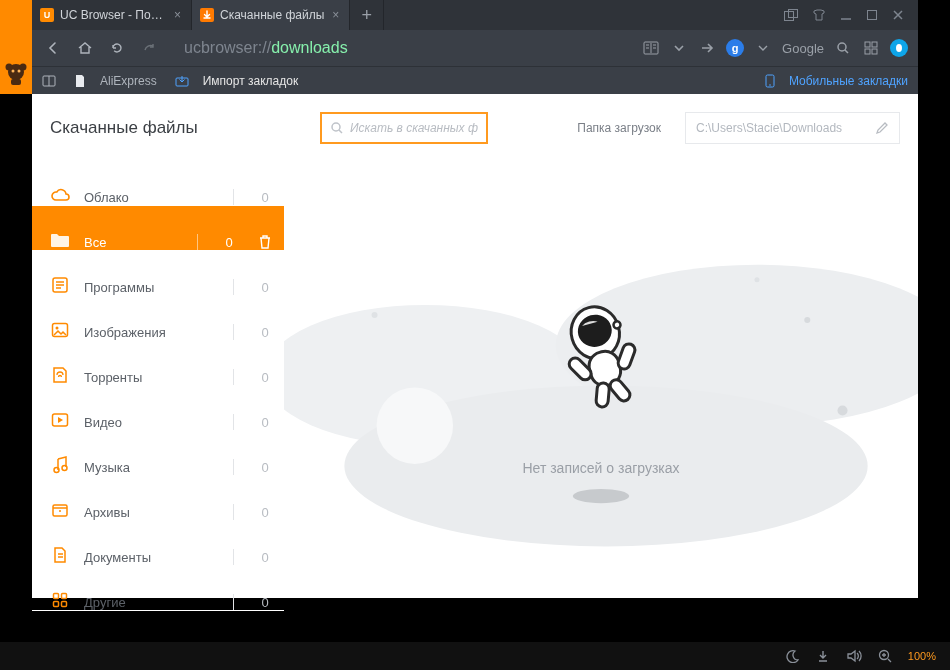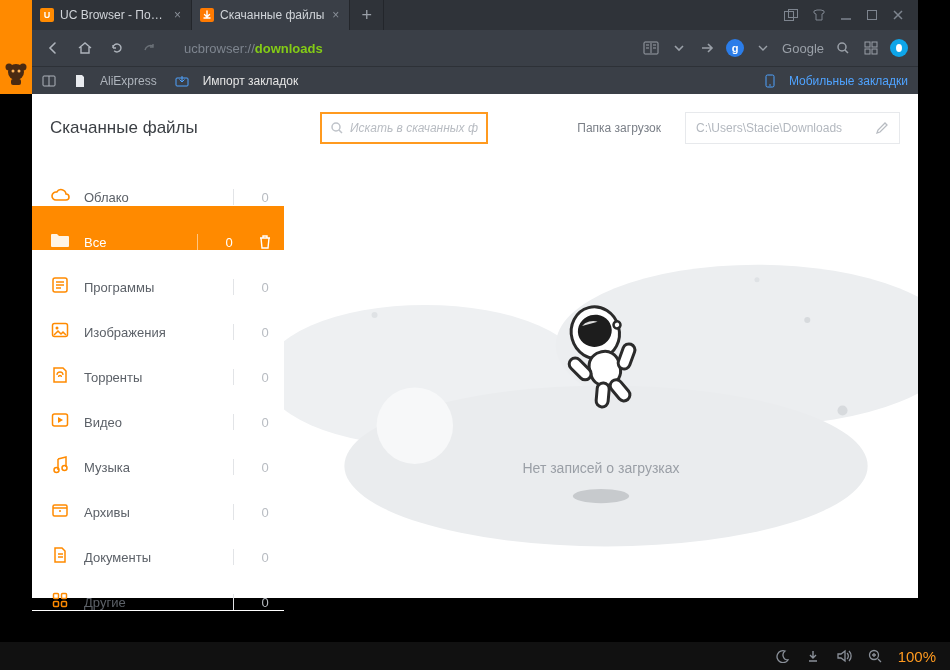--- a/index.html
+++ b/index.html
@@ -19,23 +19,23 @@
 .tab-label { flex: 1; white-space: nowrap; overflow: hidden; text-overflow: ellipsis; }
 .tab-close { color: #8a9099; font-size: 12px; cursor: pointer; padding: 0 2px; }
 .new-tab { width: 34px; display: flex; align-items: center; justify-content: center; color: #9aa0a8; font-size: 18px; cursor: pointer; border-right: 1px solid #23262b; }
 .tab-bar-spacer { flex: 1; }
 .win-icons { display: flex; align-items: center; gap: 14px; padding: 0 14px; color: #7e858f; }
 .win-icons span { cursor: pointer; display: inline-flex; }
 
 
 .addr-bar { height: 36px; background: #3a3f47; display: flex; align-items: center; padding: 0 10px; gap: 10px; color: #aeb4bc; }
 .addr-bar .nav-btn { width: 22px; height: 22px; display: inline-flex; align-items: center; justify-content: center; cursor: pointer; }
-.url-box { flex: 1; display: flex; align-items: flex-start; font-size: 13px; padding-left: 14px; }
+.url-box { flex: 1; display: flex; align-items: flex-start; font-size: 16px; padding-left: 14px; }
 .url-dim { color: #7e858f; }
-.url-strong { color: #84cc16; font-weight: 700; }
+.url-strong { color: #86efac; font-weight: 400; }
 .addr-right { display: flex; align-items: center; gap: 10px; }
 .g-badge { width: 18px; height: 18px; border-radius: 50%; background: #2b7de9; color: #fff; font-size: 11px; font-weight: 700; display: inline-flex; align-items: center; justify-content: center; }
 .search-engine { color: #9aa0a8; font-size: 13px; }
 .addr-icon { width: 18px; height: 18px; display: inline-flex; align-items: center; justify-content: center; cursor: pointer; color: #9aa0a8; }
 .egg { width: 18px; height: 18px; border-radius: 50%; background: #0ea5e9; display: inline-flex; align-items: center; justify-content: center; }
 
 
 .bm-bar { height: 28px; background: #3a3f47; display: flex; align-items: center; padding: 0 10px; gap: 18px; color: #aeb4bc; font-size: 12px; border-top: 1px solid #2d3137; }
 .bm-item { display: flex; align-items: center; gap: 14px; cursor: pointer; }
 .bm-spacer { flex: 1; }
@@ -66,21 +66,21 @@
 .sb-row.active .sb-ico { color: #fff; }
 .sb-row.active .sb-sep { background: rgba(255,255,255,0.5); }
 .sb-row.active .sb-count { color: #fff; }
 
 .main-pane { flex: 1; position: relative; display: flex; flex-direction: column; align-items: center; justify-content: center; padding-bottom: 40px; overflow: hidden; }
 .empty-bg { position: absolute; inset: 0; }
 .empty-msg { margin-top: 200px; font-size: 14px; color: #9a9fa6; z-index: 2; text-align: center; }
 .astro-wrap { position: absolute; left: 50%; top: 130px; transform: translateX(-50%); z-index: 2; }
 
 
-.status-bar { position: absolute; left: 0; right: 0; bottom: 0; height: 28px; background: #111; display: flex; align-items: center; justify-content: flex-end; padding: 0 14px; gap: 16px; color: #8a9099; font-size: 15px; }
+.status-bar { position: absolute; left: 0; right: 0; bottom: 0; height: 28px; background: #111; display: flex; align-items: center; justify-content: flex-end; padding: 0 14px; gap: 16px; color: #8a9099; font-size: 11px; }
 .status-bar span { display: inline-flex; align-items: center; cursor: pointer; }
 </style>
 </head>
 <body>
 
 <div class="logo-strip">
   <svg width="24" height="24" viewBox="0 0 24 24">
     <circle cx="12" cy="10" r="8" fill="#4a2a12"></circle>
     <circle cx="5" cy="5" r="3.5" fill="#4a2a12"></circle>
     <circle cx="19" cy="5" r="3.5" fill="#4a2a12"></circle>

